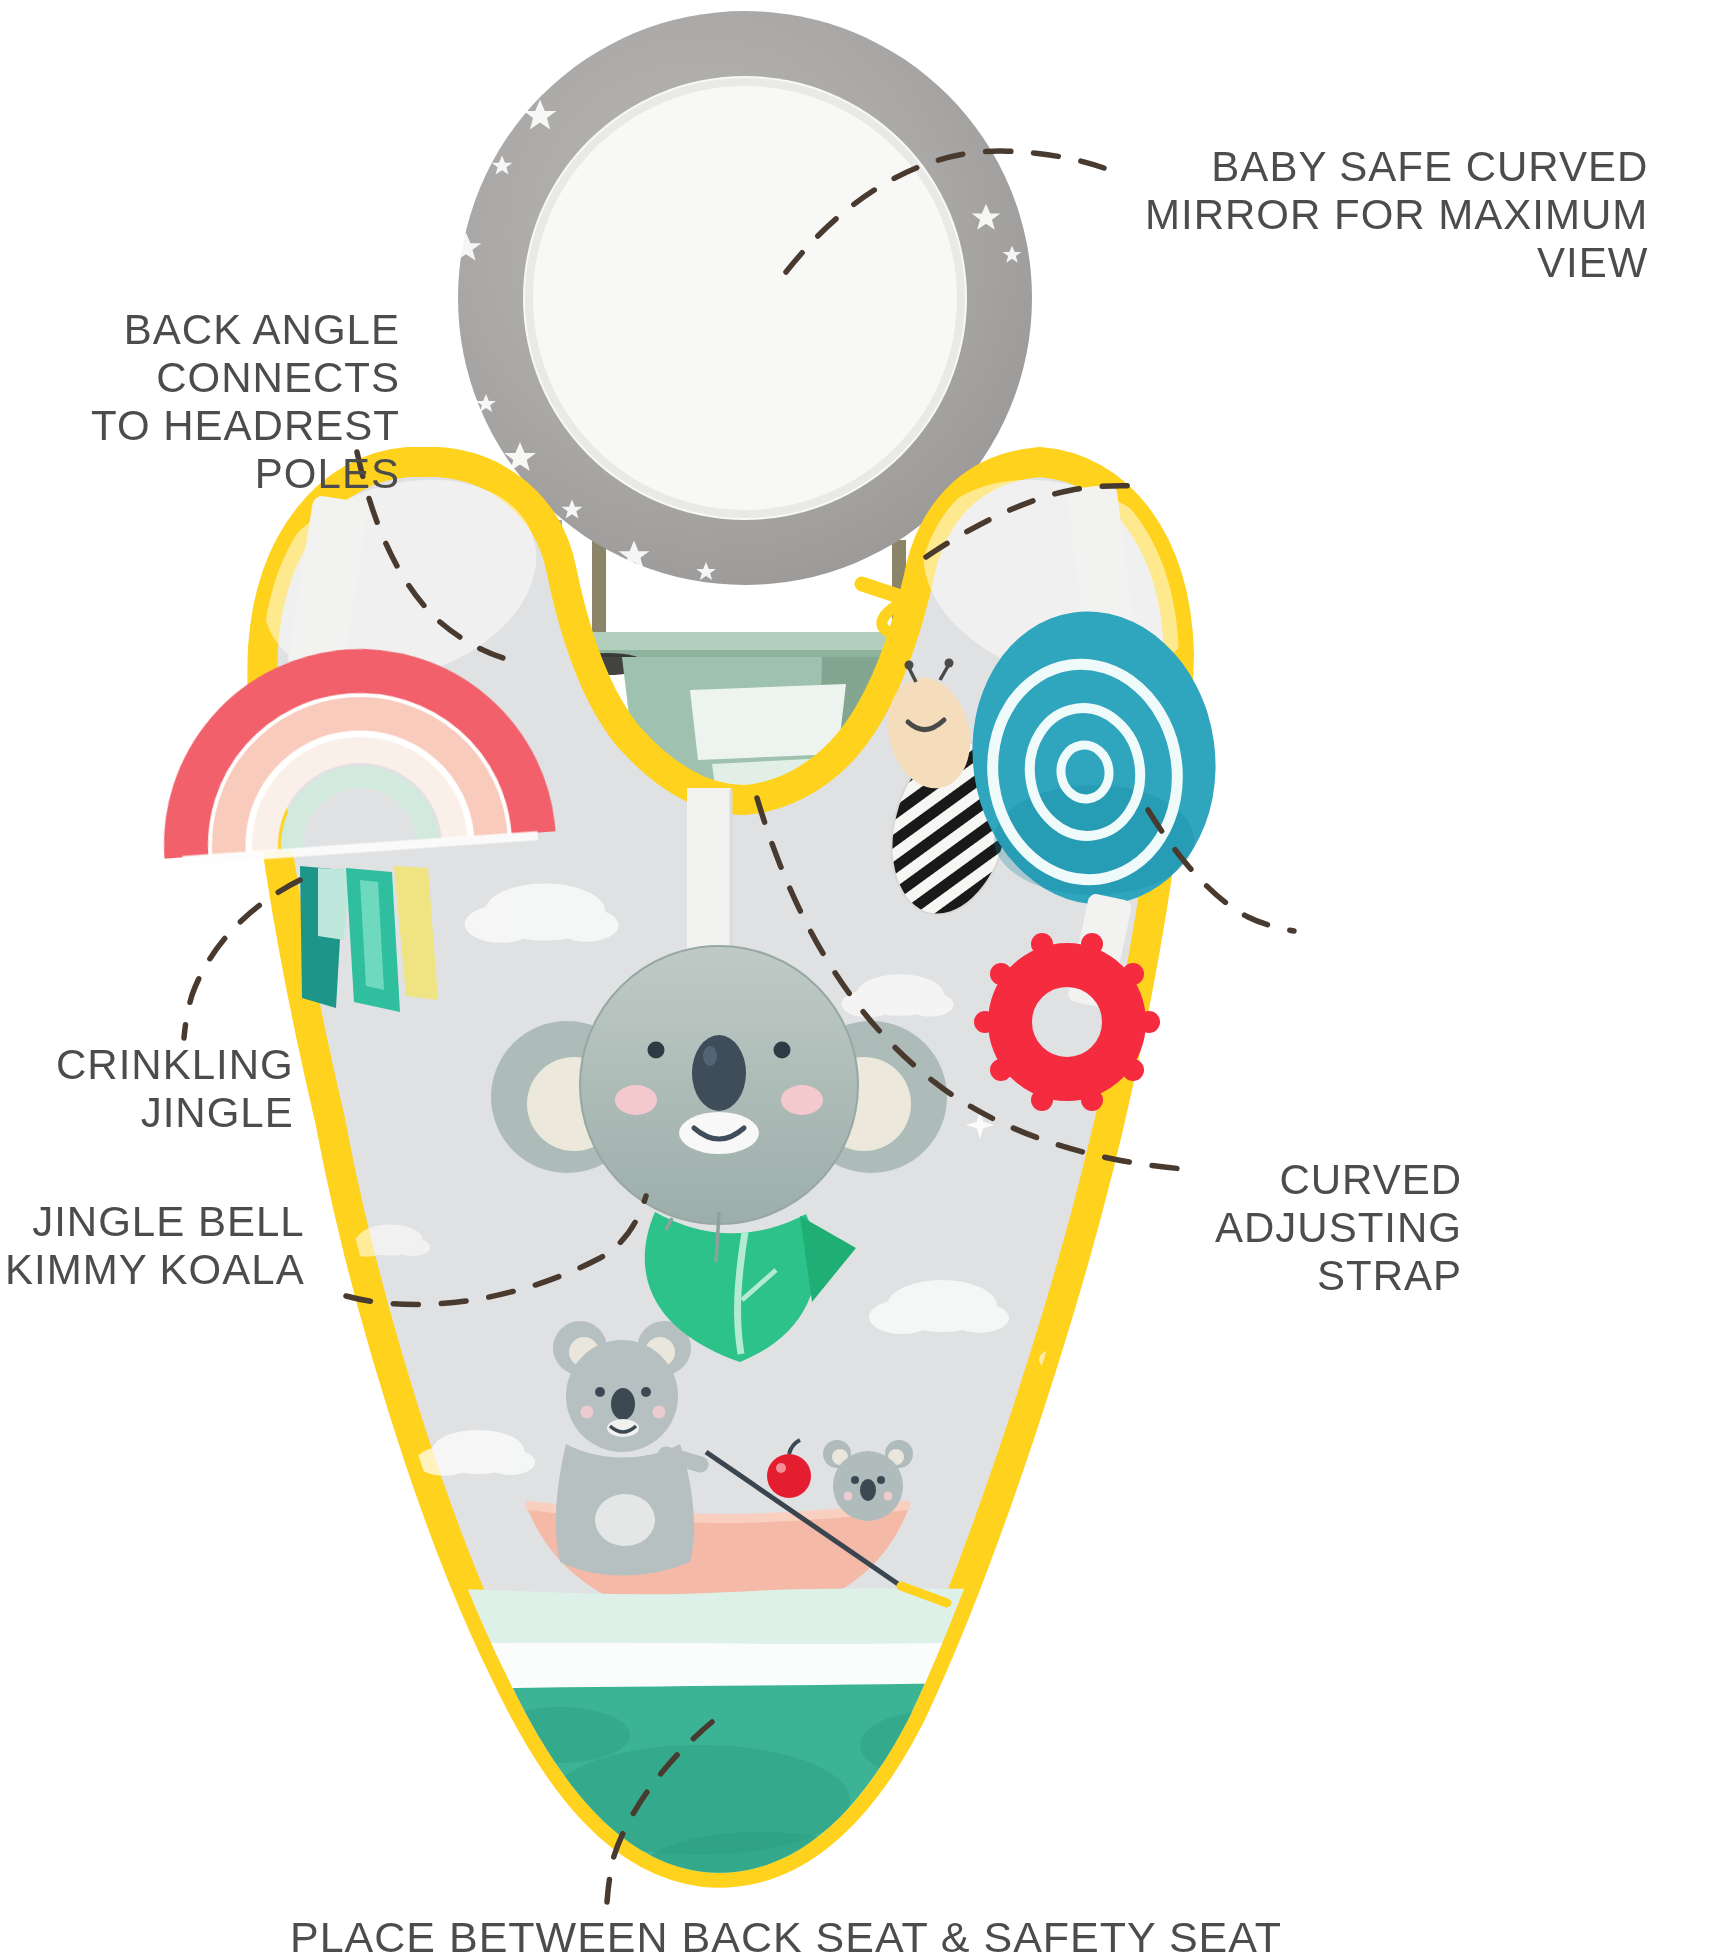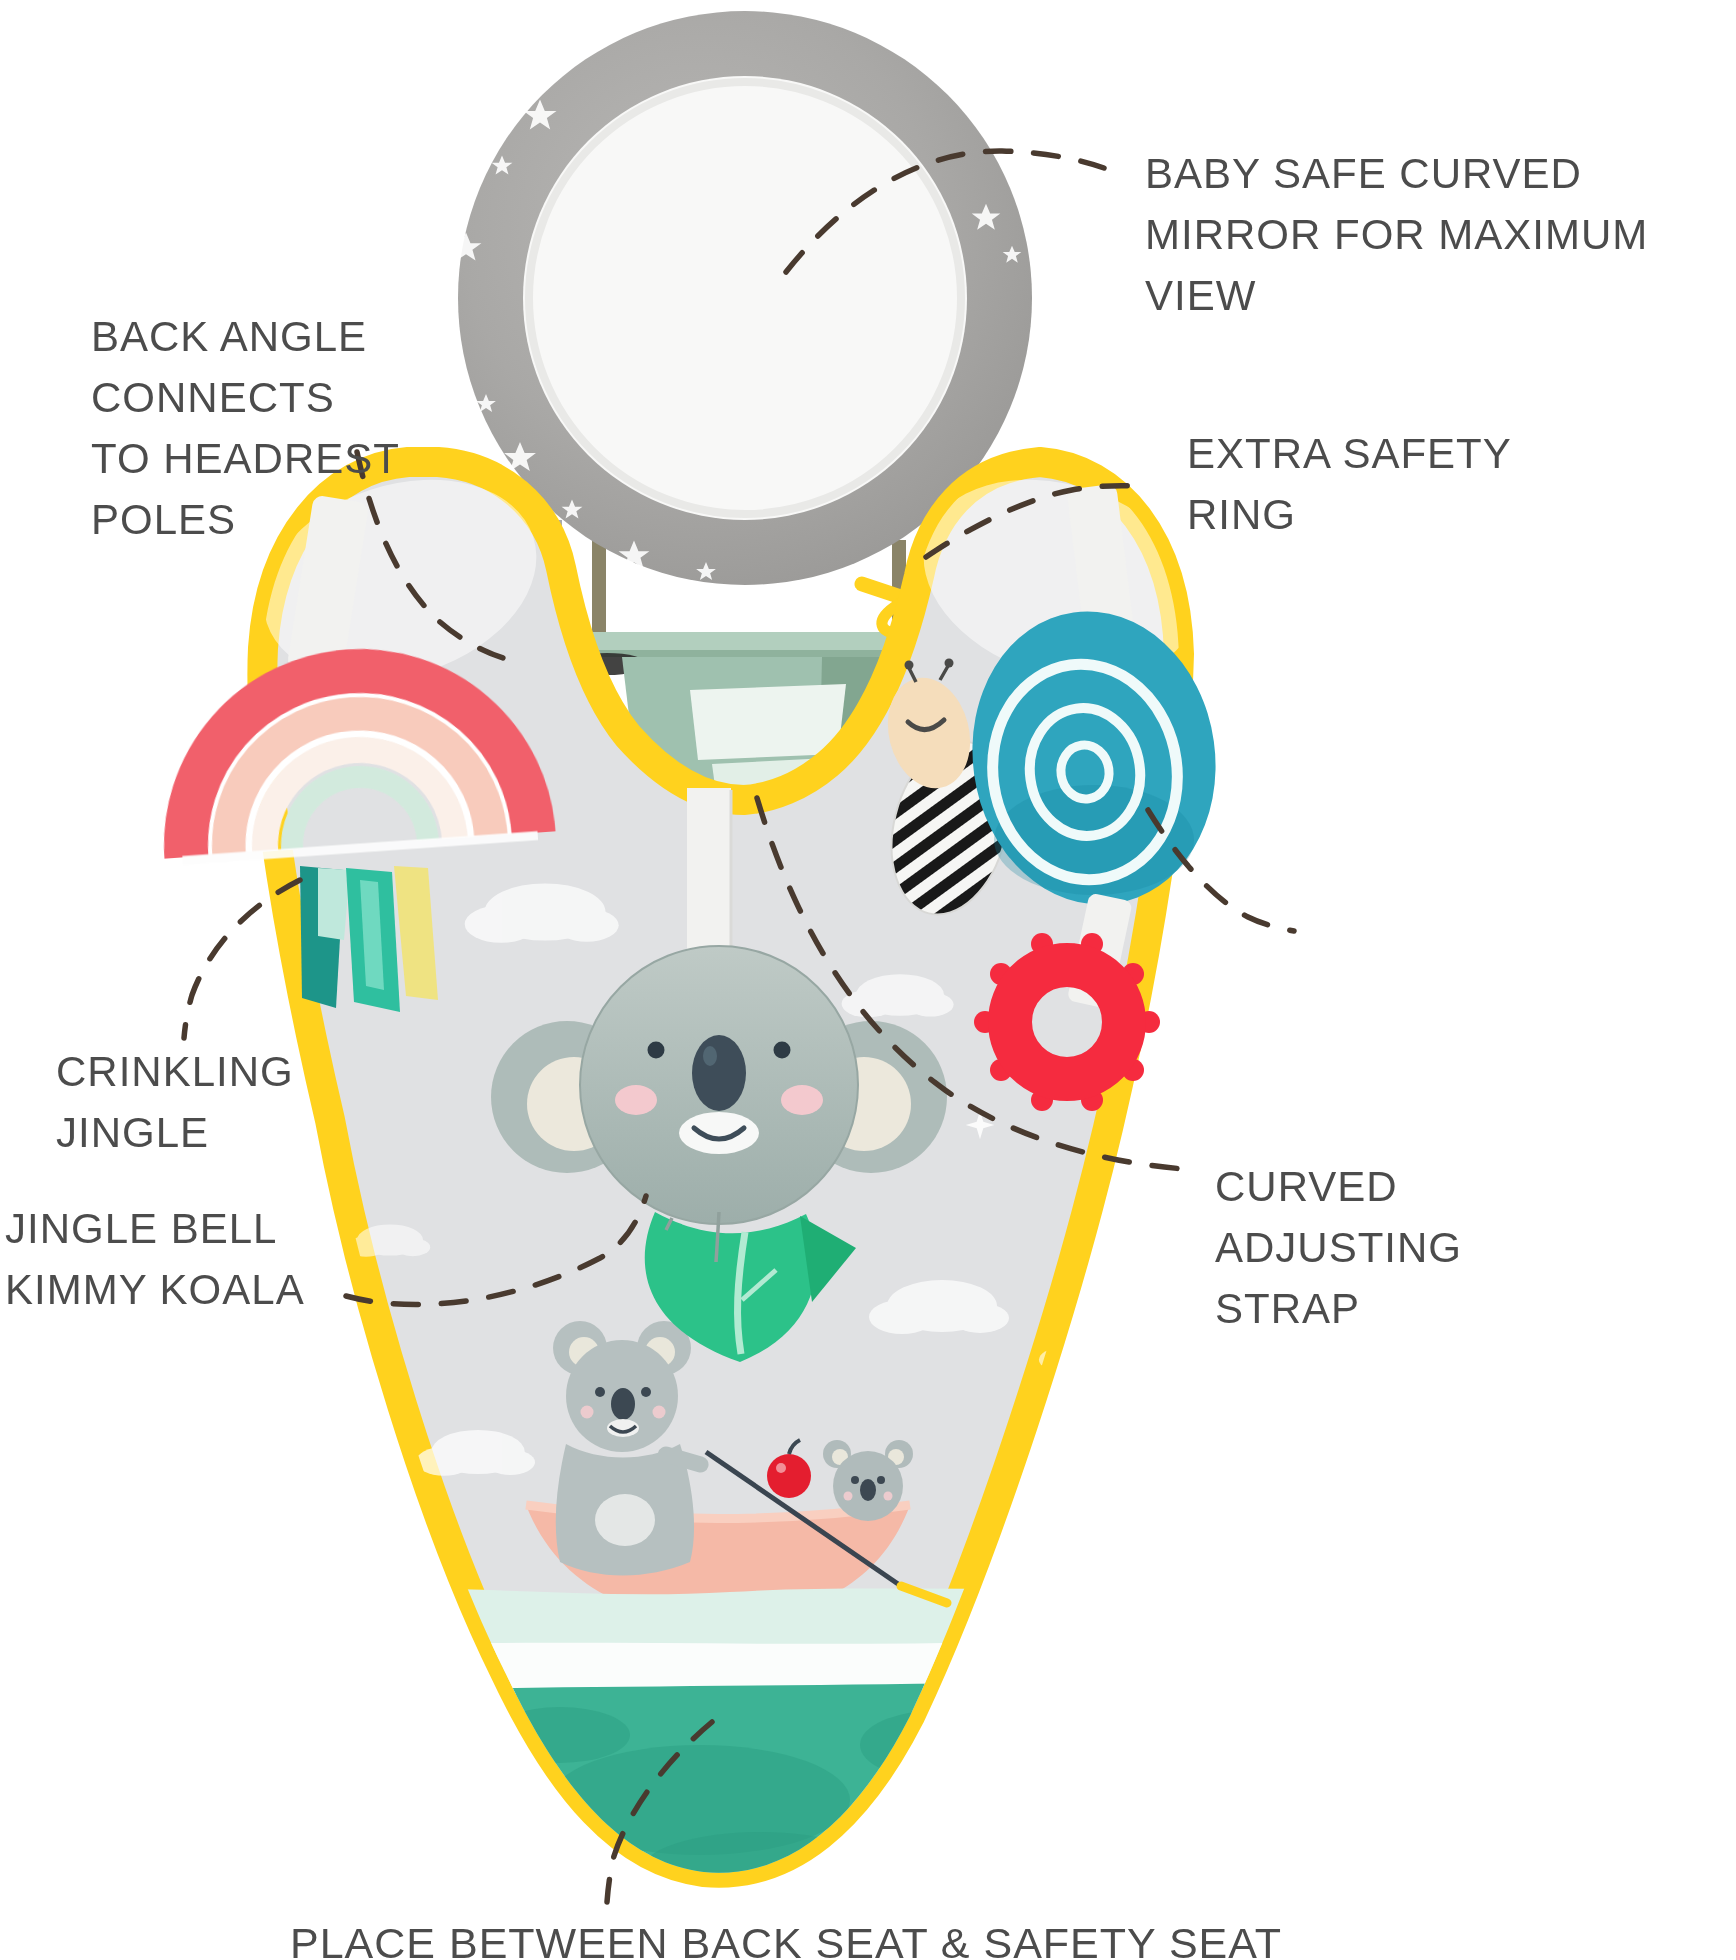--- a/index.html
+++ b/index.html
@@ -7,25 +7,26 @@
     position:relative;
     width:1736px;height:1960px;
     background:#fff;
     overflow:hidden;
     font-family:"Liberation Sans", sans-serif;
   }
   .stage svg{position:absolute;left:0;top:0;}
   .label{
     position:absolute;
     font-size:42px;
-    line-height:61px;
+    line-height:48px;
     letter-spacing:1px;
     color:var(--label_text,#4c4c4c);
     white-space:pre-line;
     font-weight:400;
+    text-align:right;
   }
   .label--placement{
     font-size:43px;
     letter-spacing:1px;
   }
   .leader{
     fill:none;
     stroke:var(--leader_dash,#493a2f);
     stroke-width:5.5;
     stroke-dasharray:25 23;
@@ -294,22 +295,20 @@
 
   <div class="label" style="left:1145px;top:143px">BABY SAFE CURVED
 MIRROR FOR MAXIMUM
 VIEW</div>
 
   <div class="label" style="left:91px;top:306px">BACK ANGLE
 CONNECTS
 TO HEADREST
 POLES</div>
 
-  <div class="label" style="left:1187px;top:423px">EXTRA SAFETY
-RING</div>
 
 
   <div class="label" style="left:56px;top:1041px">CRINKLING
 JINGLE</div>
 
   <div class="label" style="left:1215px;top:1156px">CURVED
 ADJUSTING
 STRAP</div>
 
   <div class="label" style="left:5px;top:1198px">JINGLE BELL

